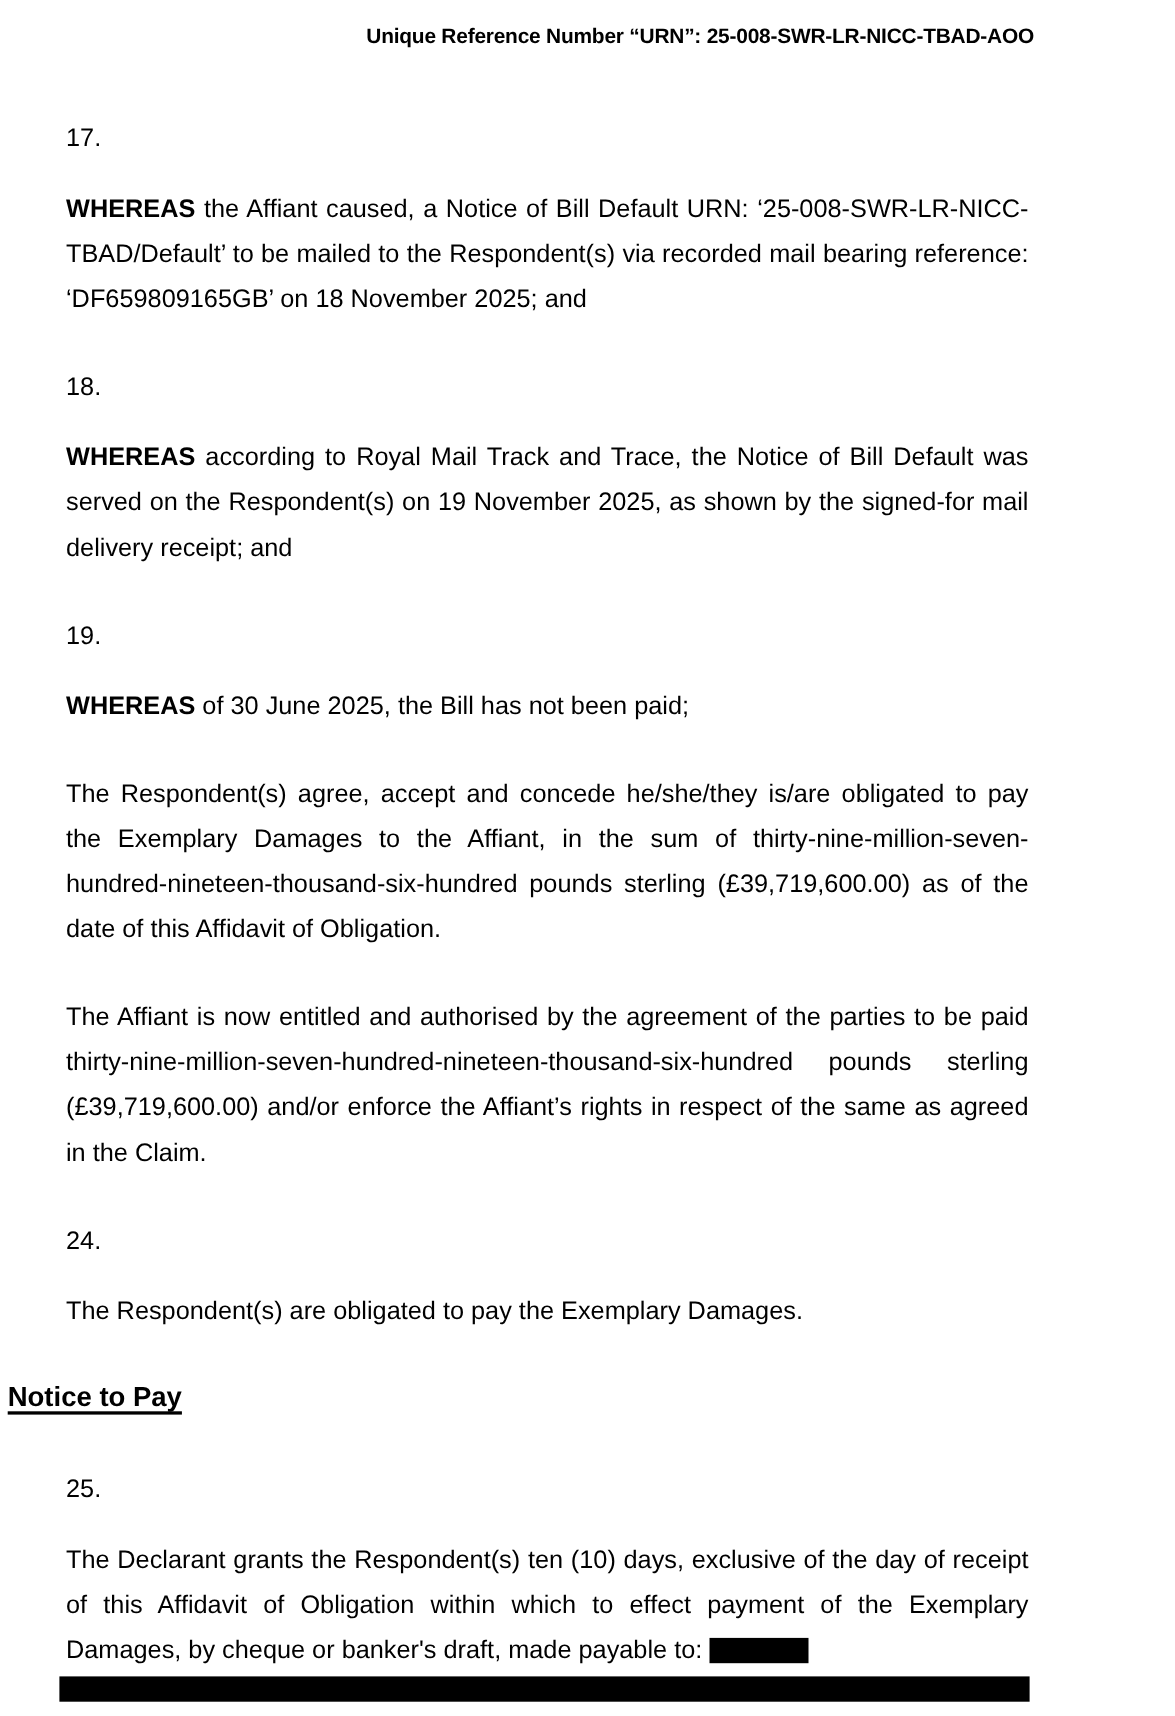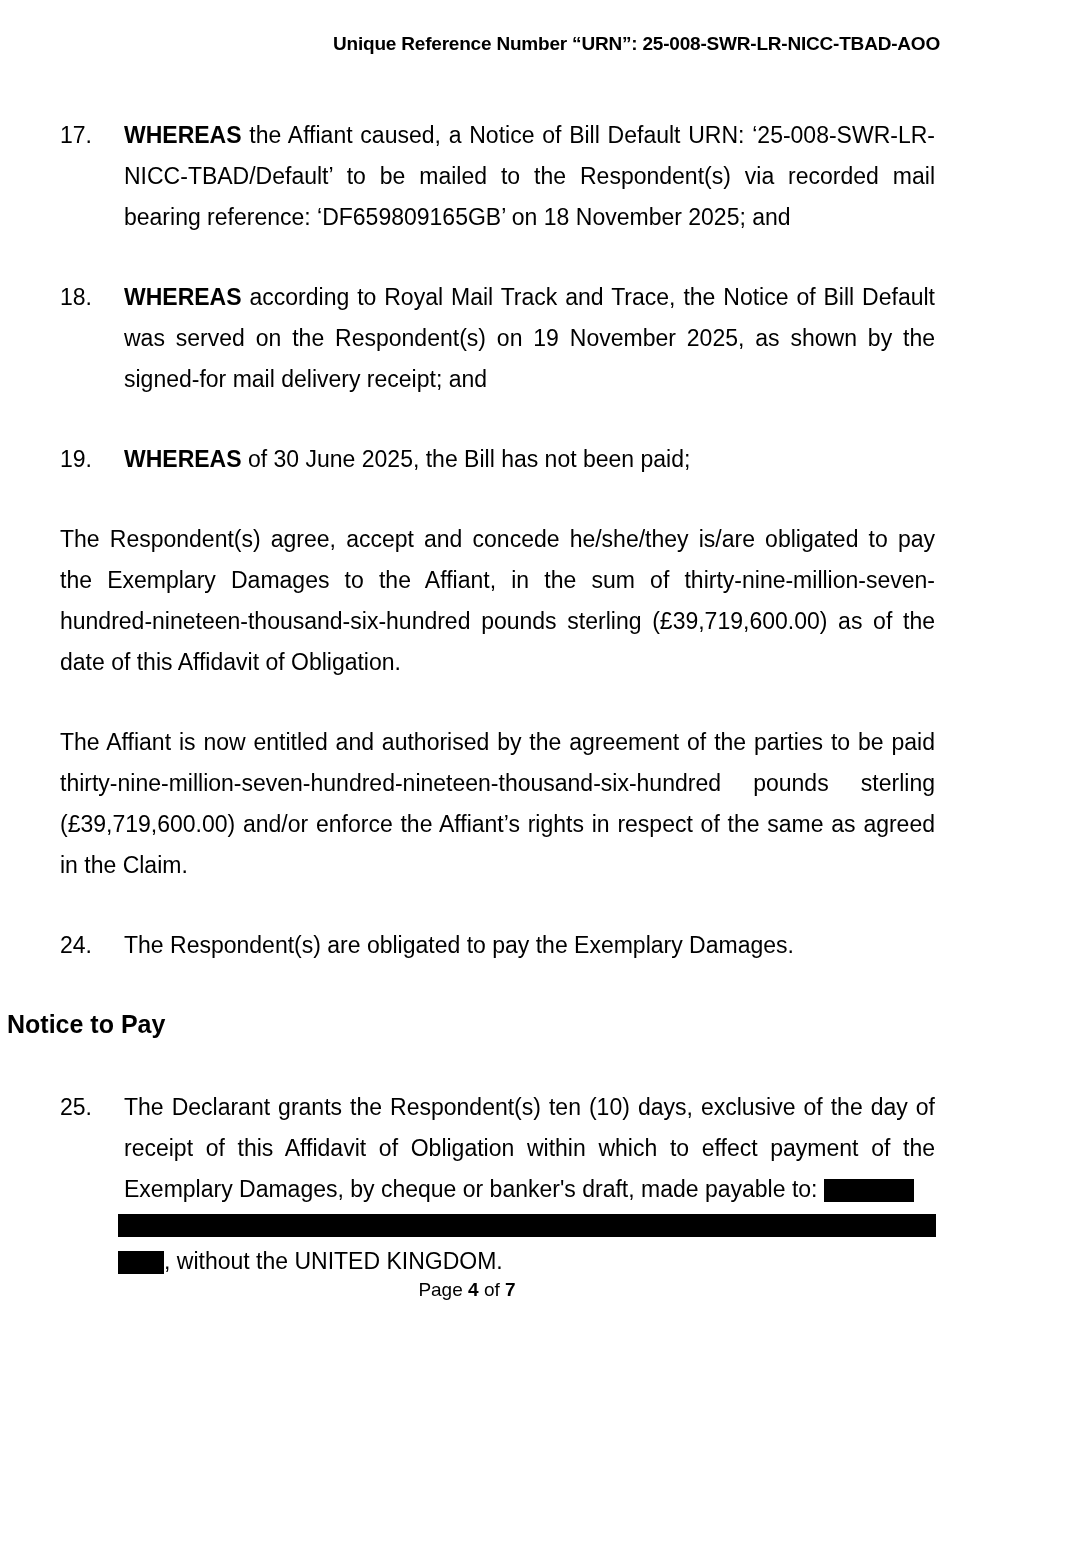--- a/index.html
+++ b/index.html
@@ -6,49 +6,51 @@
   body {
     width: 1068px;
     height: 1560px;
     background: #ffffff;
     color: #000000;
     font-family: "Liberation Sans", sans-serif;
     position: relative;
     overflow: hidden;
   }
   .header {
-    padding-top: 33px;
+    padding-top: 23px;
     padding-right: 128px;
     text-align: right;
     font-size: 19px;
     font-weight: bold;
     line-height: 21px;
     letter-spacing: -0.2px;
   }
   .doc { margin-top: 61px; }
   .item {
     display: flex;
     margin: 0 133px 39px 60px;
     font-size: 23px;
     line-height: 41px;
+    flex-direction: column;
   }
   .item .num {
     flex: 0 0 64px;
     width: 64px;
   }
   .item .txt {
     flex: 1;
     text-align: justify;
   }
   .lead { font-weight: bold; }
   .section-heading {
     margin: 41px 0 46px 7px;
     font-size: 25px;
     line-height: 34px;
     font-weight: bold;
+    text-decoration: underline;
     text-decoration-thickness: 3px;
     text-underline-offset: 5px;
   }
   .item-25 { margin-bottom: 0; justify-content: center; }
   .redaction-inline {
     display: inline-block;
     width: 90px;
     height: 23px;
     background: #000000;
     vertical-align: middle;

